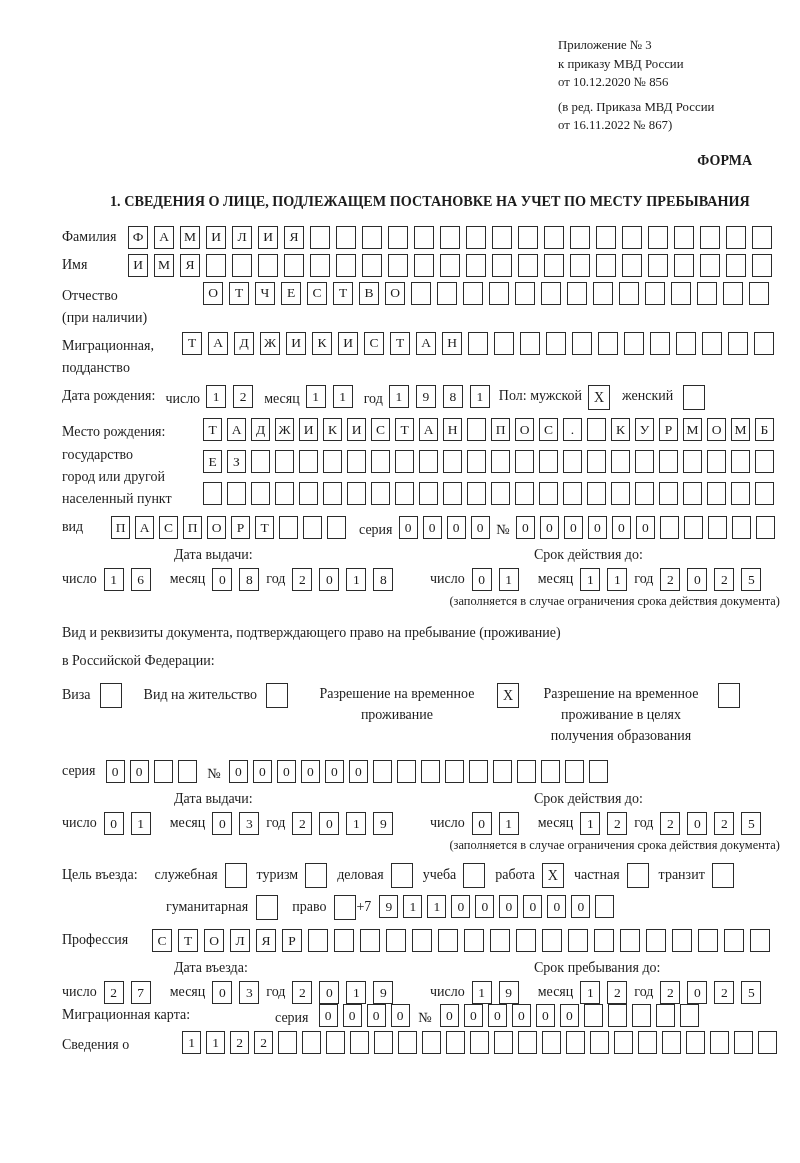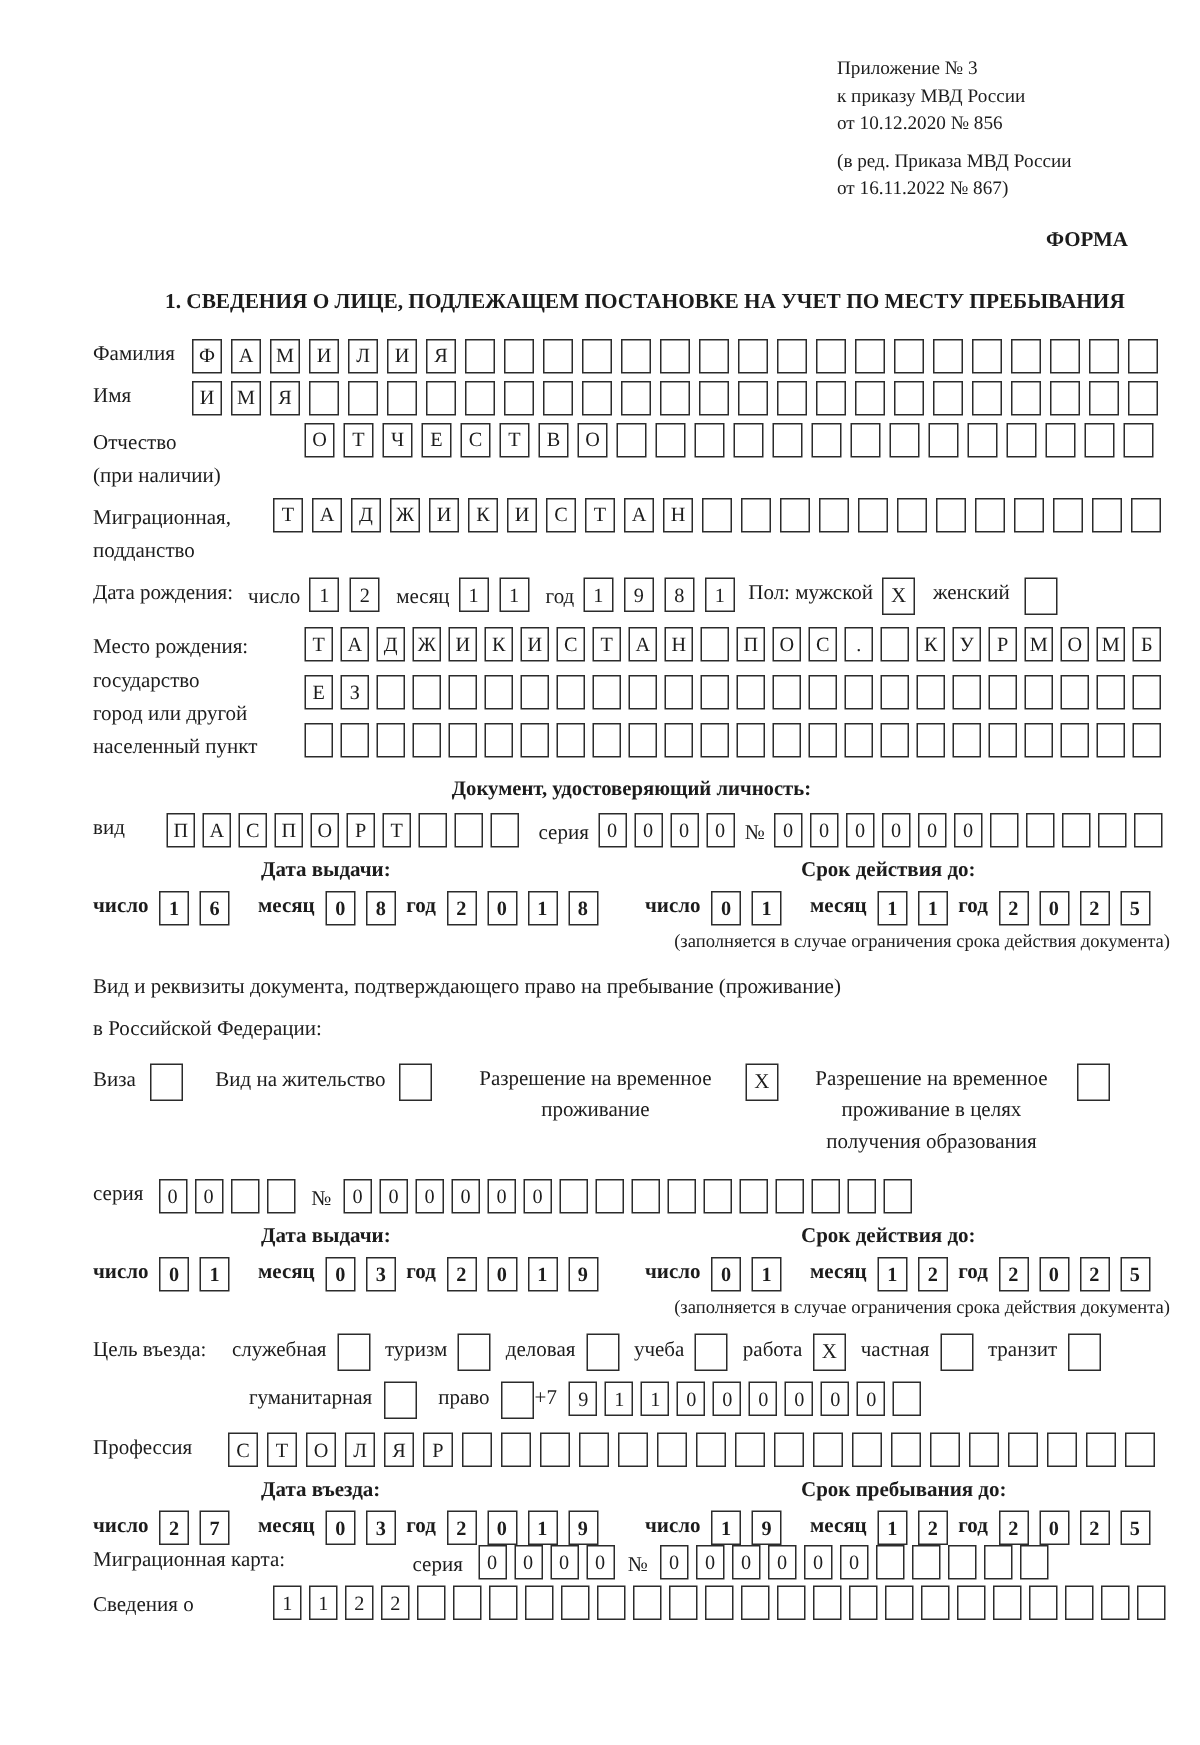--- a/index.html
+++ b/index.html
@@ -52,21 +52,21 @@
   .inline-gap { margin: 3px 6px 0 10px; }
   .inline-gap-sm { margin: 3px 6px 0 4px; }
 
   
   .grprows .boxes { margin-bottom: 9px; }
 
   .doc-heading { text-align: center; font-weight: bold; font-size: 13.8px; margin: 4px 0 8px 0; }
 
   
   .dates { display: flex; margin-top: 8px; }
-  .dategrp { flex: 0 0 auto; font-weight: bold; }
+  .dategrp { flex: 0 0 auto; }
   .dg-left { width: 368px; }
   .dt-title { margin-bottom: 5px; }
   .dg-left .dt-title { margin-left: 112px; }
   .dg-right .dt-title { margin-left: 104px; }
   .dt-row { display: flex; align-items: flex-start; }
   .dt-row .lbl { padding-top: 3px; margin-right: 7px; }
   .dt-row .mid { margin-left: 12px; }
   .note-right { font-size: 12.4px; text-align: right; margin: 3px 0 10px 0; }
 
   .para { line-height: 2.0; }
@@ -346,21 +346,20 @@
             <span class="bx"></span>
             <span class="bx"></span>
             <span class="bx"></span>
             <span class="bx"></span>
             <span class="bx"></span>
             <span class="bx"></span>
           </div>
       </div>
     </div>
 
-    <div class="doc-heading">Документ, удостоверяющий личность:</div>
 
     <div class="row sm" style="margin-bottom:2px">
       <div class="lbl w4">вид</div>
       <div class="boxes sm">
           <span class="bx">П</span>
           <span class="bx">А</span>
           <span class="bx">С</span>
           <span class="bx">П</span>
           <span class="bx">О</span>
           <span class="bx">Р</span>

